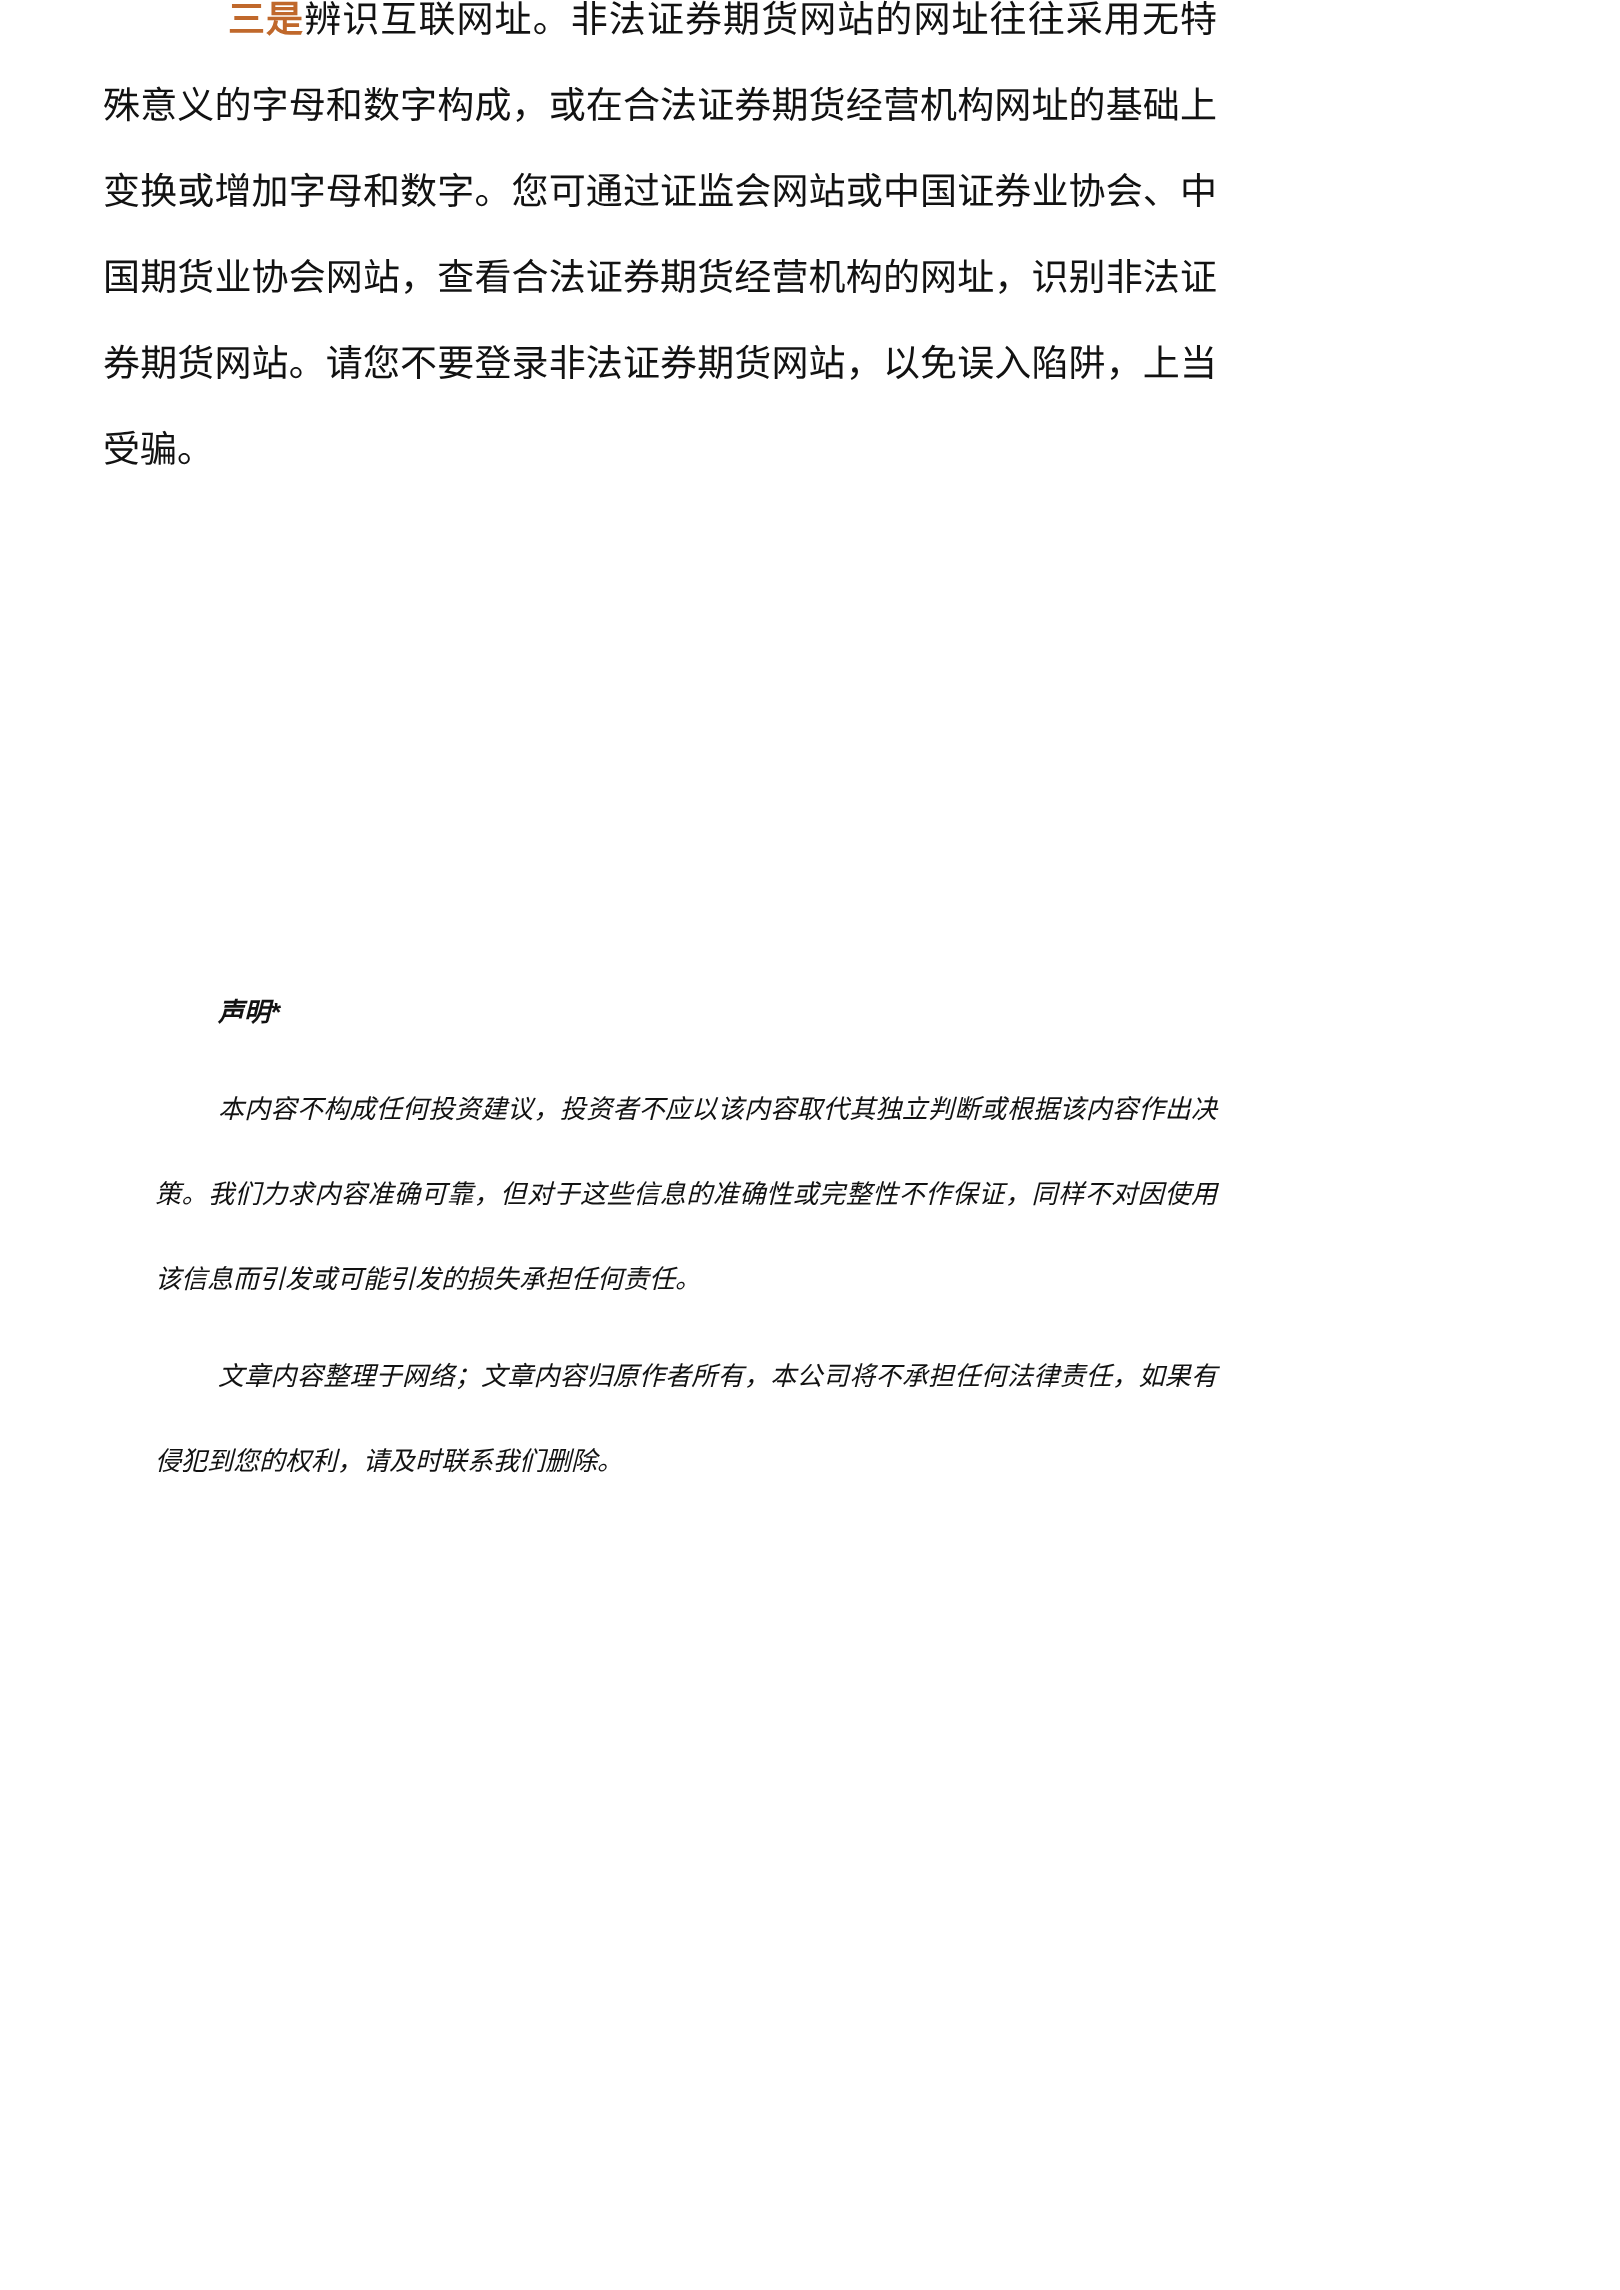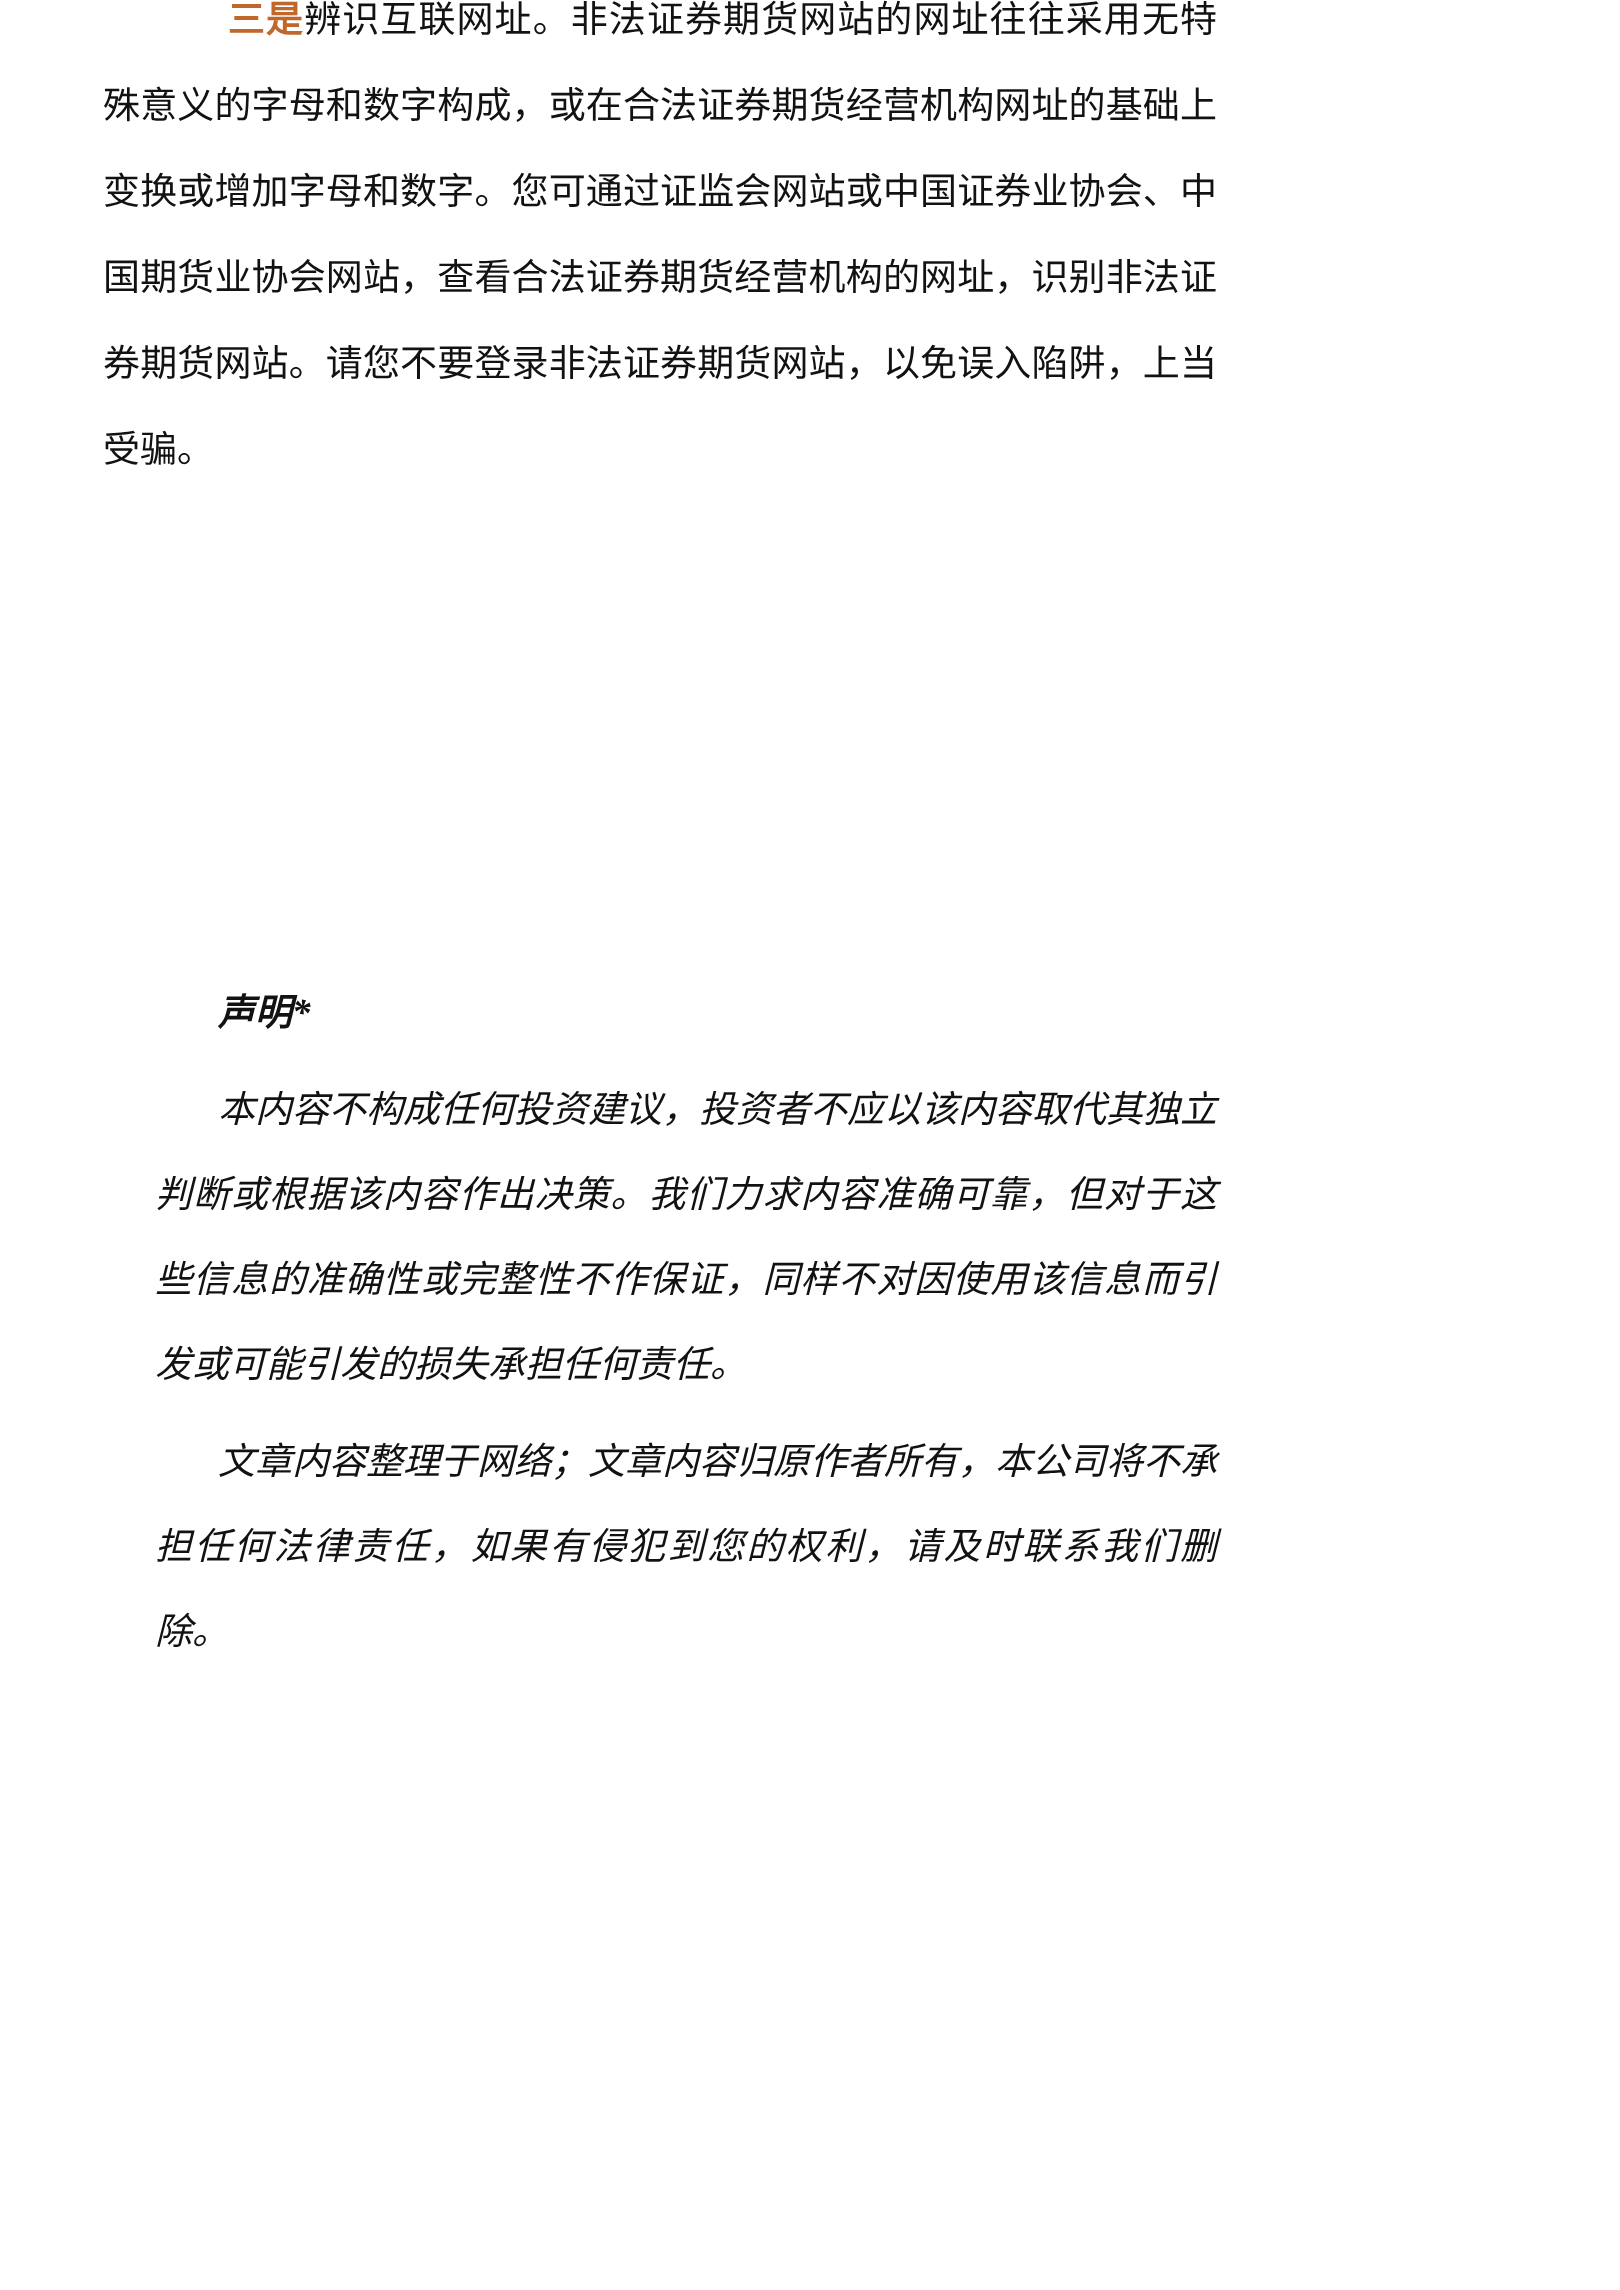--- a/index.html
+++ b/index.html
@@ -6,21 +6,21 @@
     margin: 0;
     padding: 0;
     background: #ffffff;
   }
   .page {
     position: relative;
     width: 1370px;
     height: 2291px;
     background: var(--page-bg, #ffffff);
     overflow: hidden;
-    font-family: Liberation Serif, serif;
+    font-family: Liberation Sans, sans-serif;
     color: var(--text-color, #121212);
     box-sizing: border-box;
   }
   .content {
     padding: 0 153px 0 103px;
   }
   
   .body-para {
     margin: 0 0 23.5px 0;
     font-size: 37px;
@@ -38,21 +38,21 @@
     font-weight: 700;
   }
   
   .gap-spacer {
     height: 454px;
   }
   
   .disclaimer {
     margin-left: 52px;
     font-style: italic;
-    font-size: 37px;
+    font-size: 26px;
     line-height: 85px;
   }
   .disclaimer-heading {
     margin: 0 0 11.8px 0;
     text-indent: 63px;
     font-weight: 700;
     font-style: italic;
   }
   .disclaimer p {
     margin: 0 0 11.8px 0;

